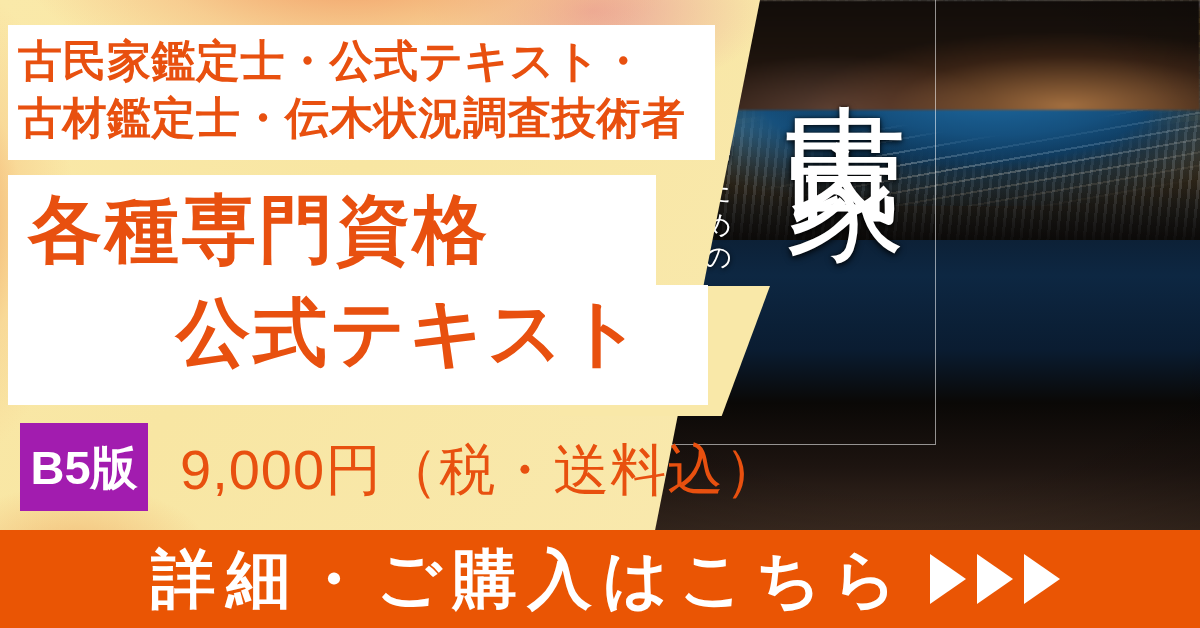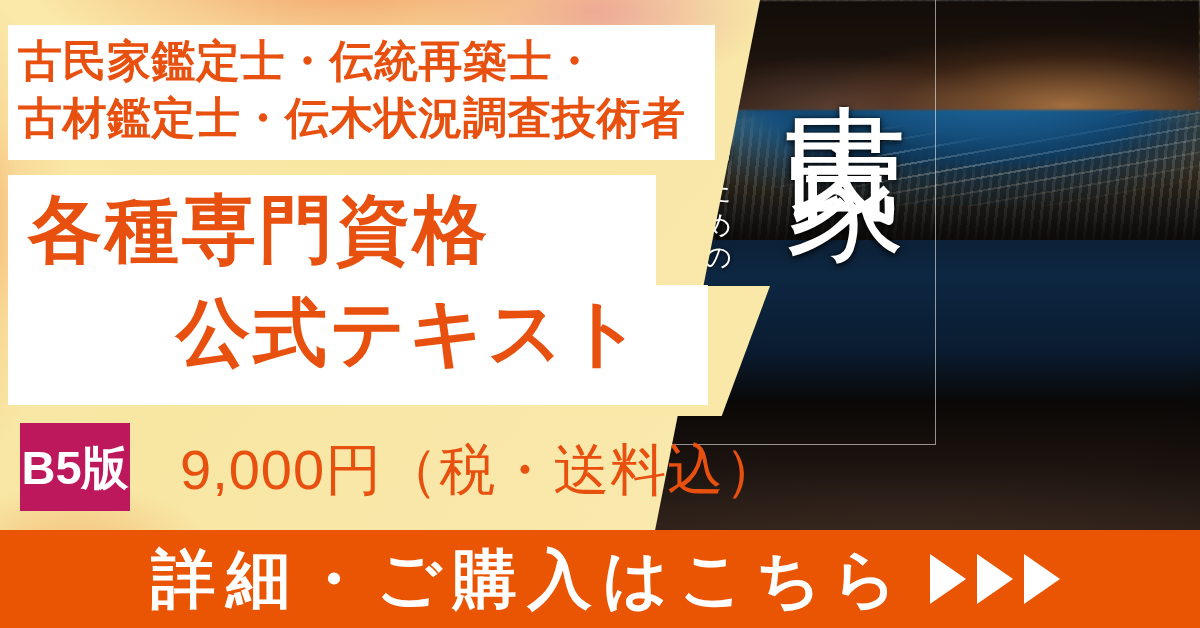--- a/index.html
+++ b/index.html
@@ -216,22 +216,22 @@
     white-space:nowrap;
     line-height:1;
   }
   .big-1{ left:28px;  top:193px; }
   .big-2{ left:176px; top:296px; }
 
   
   .badge{
     position:absolute;
     left:20px; top:423px;
-    width:110px; height:88px;
-    background:#be185d;
+    width:128px; height:88px;
+    background:#a21caf;
     color:#ffffff;
     font-size:47px;
     font-weight:700;
     letter-spacing:0px;
     display:flex;
     align-items:center;
     justify-content:center;
     line-height:1;
   }
   .price{
@@ -296,21 +296,21 @@
   </div>
 
   <div class="cream-wedge"></div>
   <div class="bg-bloom"></div>
   <div class="wedge-notch"></div>
 
   <div class="card card-1"></div>
   <div class="card card-2"></div>
   <div class="card card-2b"></div>
 
-  <div class="headline-a" style="white-space:pre-line;">古民家鑑定士・伝統再築士・
+  <div class="headline-a" style="white-space:pre-line;">古民家鑑定士・公式テキスト・
 古材鑑定士・伝木状況調査技術者</div>
 
   <div class="big-line big-1">各種専門資格</div>
 
   <div class="big-line big-2">公式テキスト</div>
 
   <div class="badge">B5版</div>
 
   <div class="price">9,000円（税・送料込）</div>
 

